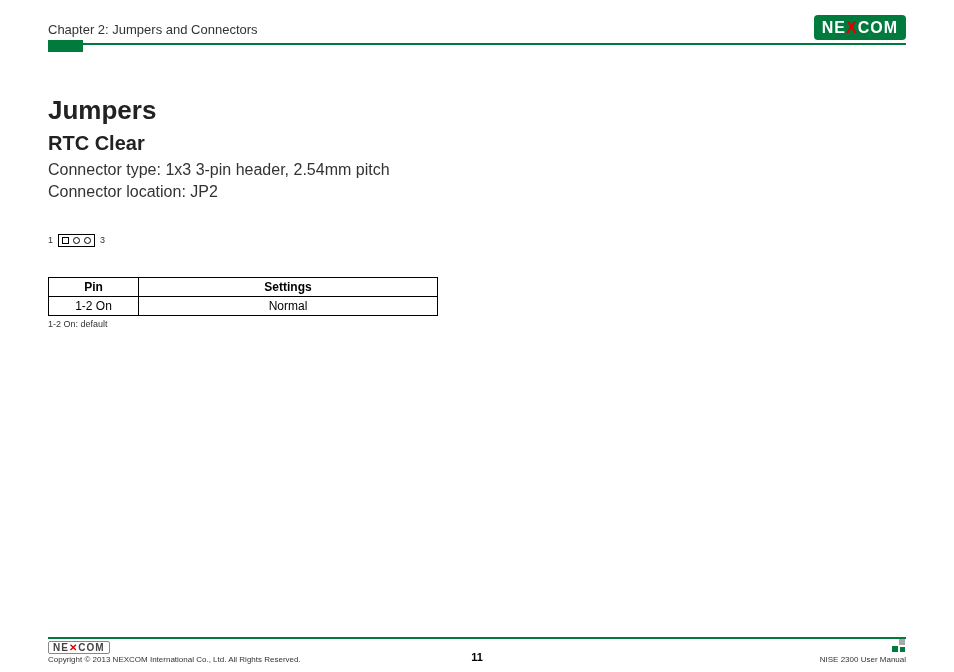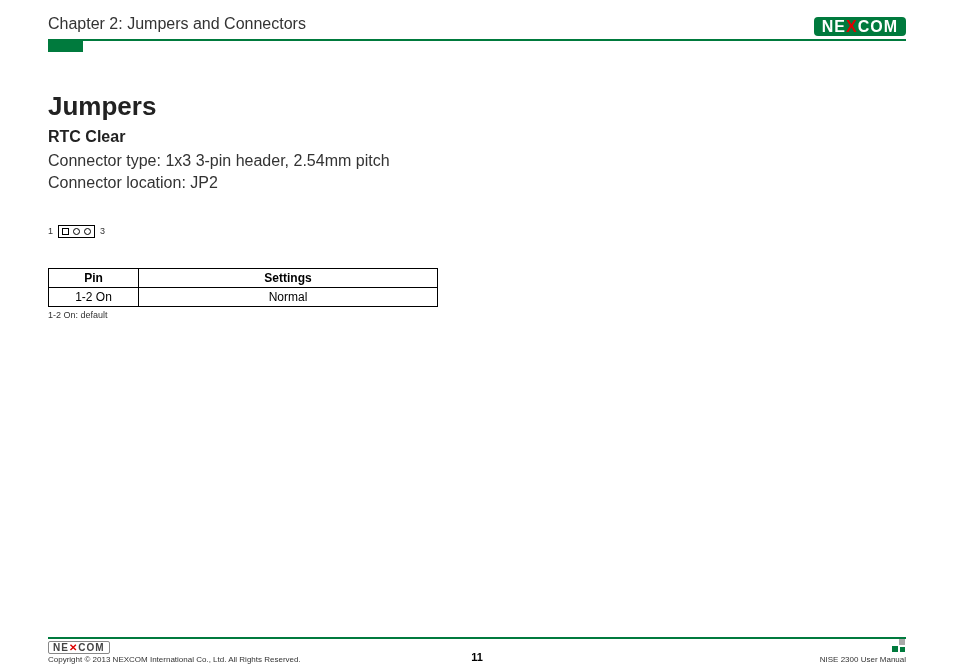--- a/index.html
+++ b/index.html
@@ -15,31 +15,30 @@
       position: relative;
       color: #000;
     }
     .header {
       display: flex;
       justify-content: space-between;
       align-items: flex-end;
       padding: 15px 48px 0 48px;
     }
     .chapter-title {
-      font-size: 16px;
+      font-size: 13px;
       color: #333;
       padding-bottom: 3px;
     }
     .logo-nexcom {
       display: flex;
-      align-items: center;
       background: #007a3d;
       padding: 4px 8px;
       border-radius: 4px;
-      height: 19px;
+      height: 25px;
     }
     .logo-nexcom-text {
       color: #fff;
       font-weight: bold;
       font-size: 16px;
       letter-spacing: 1px;
       font-family: Arial, sans-serif;
     }
     .header-rule {
       margin: 3px 48px 0 48px;
@@ -57,21 +56,21 @@
     .content {
       padding: 50px 48px 0 48px;
     }
     h1 {
       font-size: 26px;
       font-weight: bold;
       color: #222;
       margin-bottom: 6px;
     }
     h2 {
-      font-size: 16px;
+      font-size: 20px;
       font-weight: bold;
       color: #222;
       margin-bottom: 4px;
     }
     .connector-info {
       font-size: 16px;
       color: #333;
       line-height: 1.4;
     }
     .jumper-diagram {

